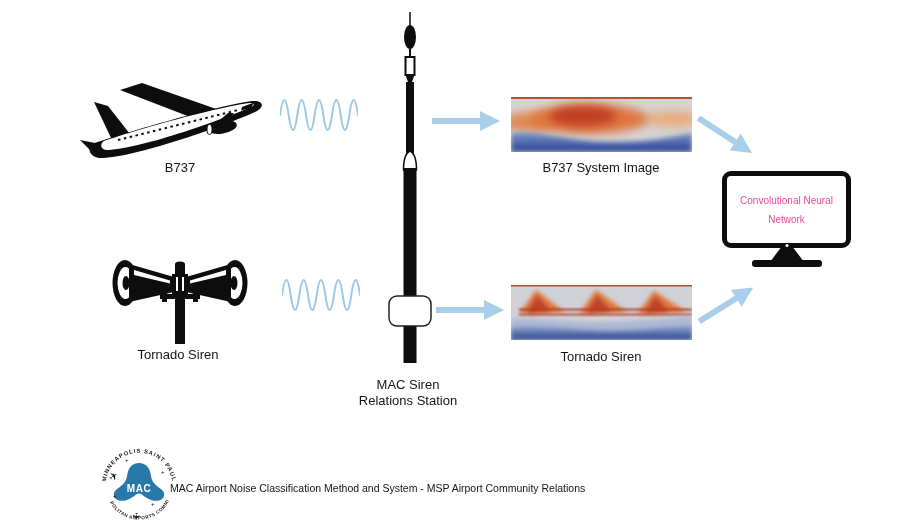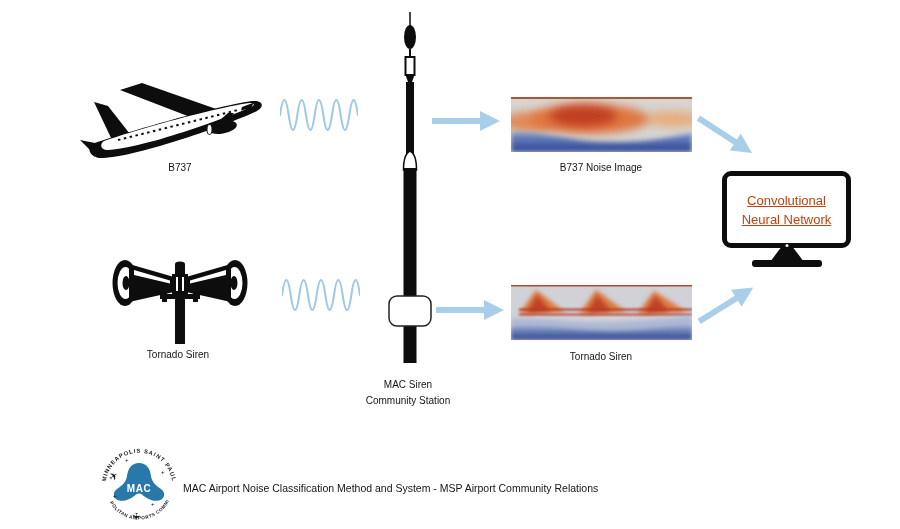--- a/index.html
+++ b/index.html
@@ -1,28 +1,28 @@
 <!DOCTYPE html>
 <html><head>
 <meta charset="utf-8">
 <style>
   html,body{margin:0;padding:0;background:#fff;}
   #canvas{position:relative;width:900px;height:529px;background:#ffffff;overflow:hidden;
           font-family:"Liberation Sans", sans-serif;color:#111;}
   .abs{position:absolute;}
-  .label{position:absolute;text-align:center;font-size:10px;color:#151515;line-height:16px;}
+  .label{position:absolute;text-align:center;font-size:13px;color:#151515;line-height:16px;}
   .caption{position:absolute;font-size:10.5px;color:#151515;}
   .arrow{position:absolute;}
   
   #monitor-screen{position:absolute;left:722px;top:171px;width:129px;height:77px;
     background:#fff;border:5px solid #0d0d0d;border-radius:9px;box-sizing:border-box;
     display:flex;align-items:center;justify-content:center;}
   #monitor-screen .dot{position:absolute;left:50%;bottom:-4px;width:3px;height:3px;border-radius:50%;
     background:#fff;transform:translateX(-50%);}
-  #cnn-label{width:112px;text-align:center;font-size:13px;line-height:19px;color:#c2410c;text-decoration:underline;}
+  #cnn-label{width:112px;text-align:center;font-size:10px;line-height:19px;color:#ec4899;}
   #monitor-neck{position:absolute;left:770px;top:248px;width:34px;height:14px;background:#0d0d0d;
     clip-path:polygon(31% 0,69% 0,100% 100%,0% 100%);}
   #monitor-base{position:absolute;left:752px;top:260px;width:70px;height:7px;background:#0d0d0d;border-radius:3px;}
   .spec{position:absolute;width:181px;height:55px;}
 </style>
 </head>
 <body>
 
 <div id="canvas">
 
@@ -89,21 +89,21 @@
     <rect x="29" y="41" width="2" height="8" fill="#0d0d0d"></rect>
     <rect x="25.5" y="49" width="9" height="18" fill="#ffffff" stroke="#0d0d0d" stroke-width="2"></rect>
     <path d="M25.5,67 L34.5,67 L32,74 L28,74 Z" fill="#0d0d0d"></path>
     <rect x="26" y="74" width="8" height="72" fill="#0d0d0d"></rect>
     <path d="M23.5,162 Q23.5,146 30,143 Q36.5,146 36.5,162 Z" fill="#ffffff" stroke="#0d0d0d" stroke-width="1.5"></path>
     <rect x="23.5" y="160" width="13" height="195" fill="#0d0d0d"></rect>
     <rect x="9" y="288" width="42" height="30" rx="8" fill="#ffffff" stroke="#222" stroke-width="1.5"></rect>
   </svg>
   <div class="label" style="left:330px;top:377px;width:156px">
     <div>MAC Siren</div>
-    <div>Community Station</div>
+    <div>Relations Station</div>
   </div>
 
   <svg class="arrow" style="left:432px;top:109px" width="70" height="24" viewBox="0 0 70 24">
     <polygon points="0,9 48,9 48,2 68,12 48,22 48,15 0,15" fill="#a9cee9"></polygon>
   </svg>
   <svg class="arrow" style="left:436px;top:298px" width="70" height="24" viewBox="0 0 70 24">
     <polygon points="0,9 48,9 48,2 68,12 48,22 48,15 0,15" fill="#a9cee9"></polygon>
   </svg>
   <svg class="arrow" style="left:693px;top:124px;transform:rotate(33deg)" width="66" height="24" viewBox="0 0 66 24">
     <polygon points="0,9 44,9 44,2 64,12 44,22 44,15 0,15" fill="#a9cee9"></polygon>
@@ -126,21 +126,21 @@
       </linearGradient>
     </defs>
     <rect width="181" height="55" fill="#d6d5d3"></rect>
     <rect width="181" height="2" fill="#b35330"></rect>
     <ellipse cx="18" cy="25" rx="28" ry="10" fill="#e08a55" filter="url(#bl6)"></ellipse>
     <ellipse cx="162" cy="22" rx="28" ry="8" fill="#e8ab7d" filter="url(#bl6)"></ellipse>
     <ellipse cx="78" cy="22" rx="60" ry="15" fill="#e0763f" filter="url(#bl6)"></ellipse>
     <ellipse cx="72" cy="19" rx="34" ry="10" fill="#c13c22" filter="url(#bl6)"></ellipse>
     <path d="M0,36 C25,32 55,44 95,45 C135,46 160,40 181,36 L181,55 L0,55 Z" fill="url(#bgrad)" filter="url(#bl3)"></path>
   </svg>
-  <div class="label" style="left:521px;top:160px;width:160px">B737 Noise Image</div>
+  <div class="label" style="left:521px;top:160px;width:160px">B737 System Image</div>
 
   <svg class="spec" style="left:511px;top:285px" viewBox="0 0 181 55">
     <defs>
       <filter id="tb2" x="-40%" y="-40%" width="180%" height="180%">
           <feGaussianBlur stdDeviation="2"></feGaussianBlur>
         </filter>
       <filter id="tb1" x="-40%" y="-40%" width="180%" height="180%">
           <feGaussianBlur stdDeviation="0.8"></feGaussianBlur>
         </filter>
       <linearGradient id="tgrad" x1="0" y1="0" x2="0" y2="1">
@@ -190,15 +190,15 @@
     <path d="M0,-23 C7,-23 11,-18 12,-10 C12.5,-5 16,-1 22,3 C27,6.5 26,13 20,14.5 C13,16 7,12 3,8.5 C1.5,7 -1.5,7 -3,8.5 C-7,12 -13,16 -20,14.5 C-26,13 -27,6.5 -22,3 C-16,-1 -12.5,-5 -12,-10 C-11,-18 -7,-23 0,-23 Z" fill="#2878a9"></path>
     <text x="0" y="6" text-anchor="middle" font-size="10" font-weight="bold" fill="#ffffff" letter-spacing="0.5">MAC</text>
 
     <text x="-27" y="-4" font-size="11" fill="#111" transform="rotate(-35 -27 -4)">✈</text>
     <text x="-6" y="26" font-size="10" fill="#111" transform="rotate(95 -6 26)">✈</text>
     <text x="22" y="-12" font-size="6" fill="#111">+</text>
     <text x="-26" y="12" font-size="6" fill="#111">+</text>
     <text x="12" y="20" font-size="6" fill="#111">+</text>
     <text x="-14" y="-24" font-size="6" fill="#111">+</text>
   </svg>
-  <div class="caption" style="left:183px;top:482px">MAC Airport Noise Classification Method and System -  MSP Airport Community Relations</div>
+  <div class="caption" style="left:170px;top:482px">MAC Airport Noise Classification Method and System -  MSP Airport Community Relations</div>
 
 </div>
 
 </body></html>

